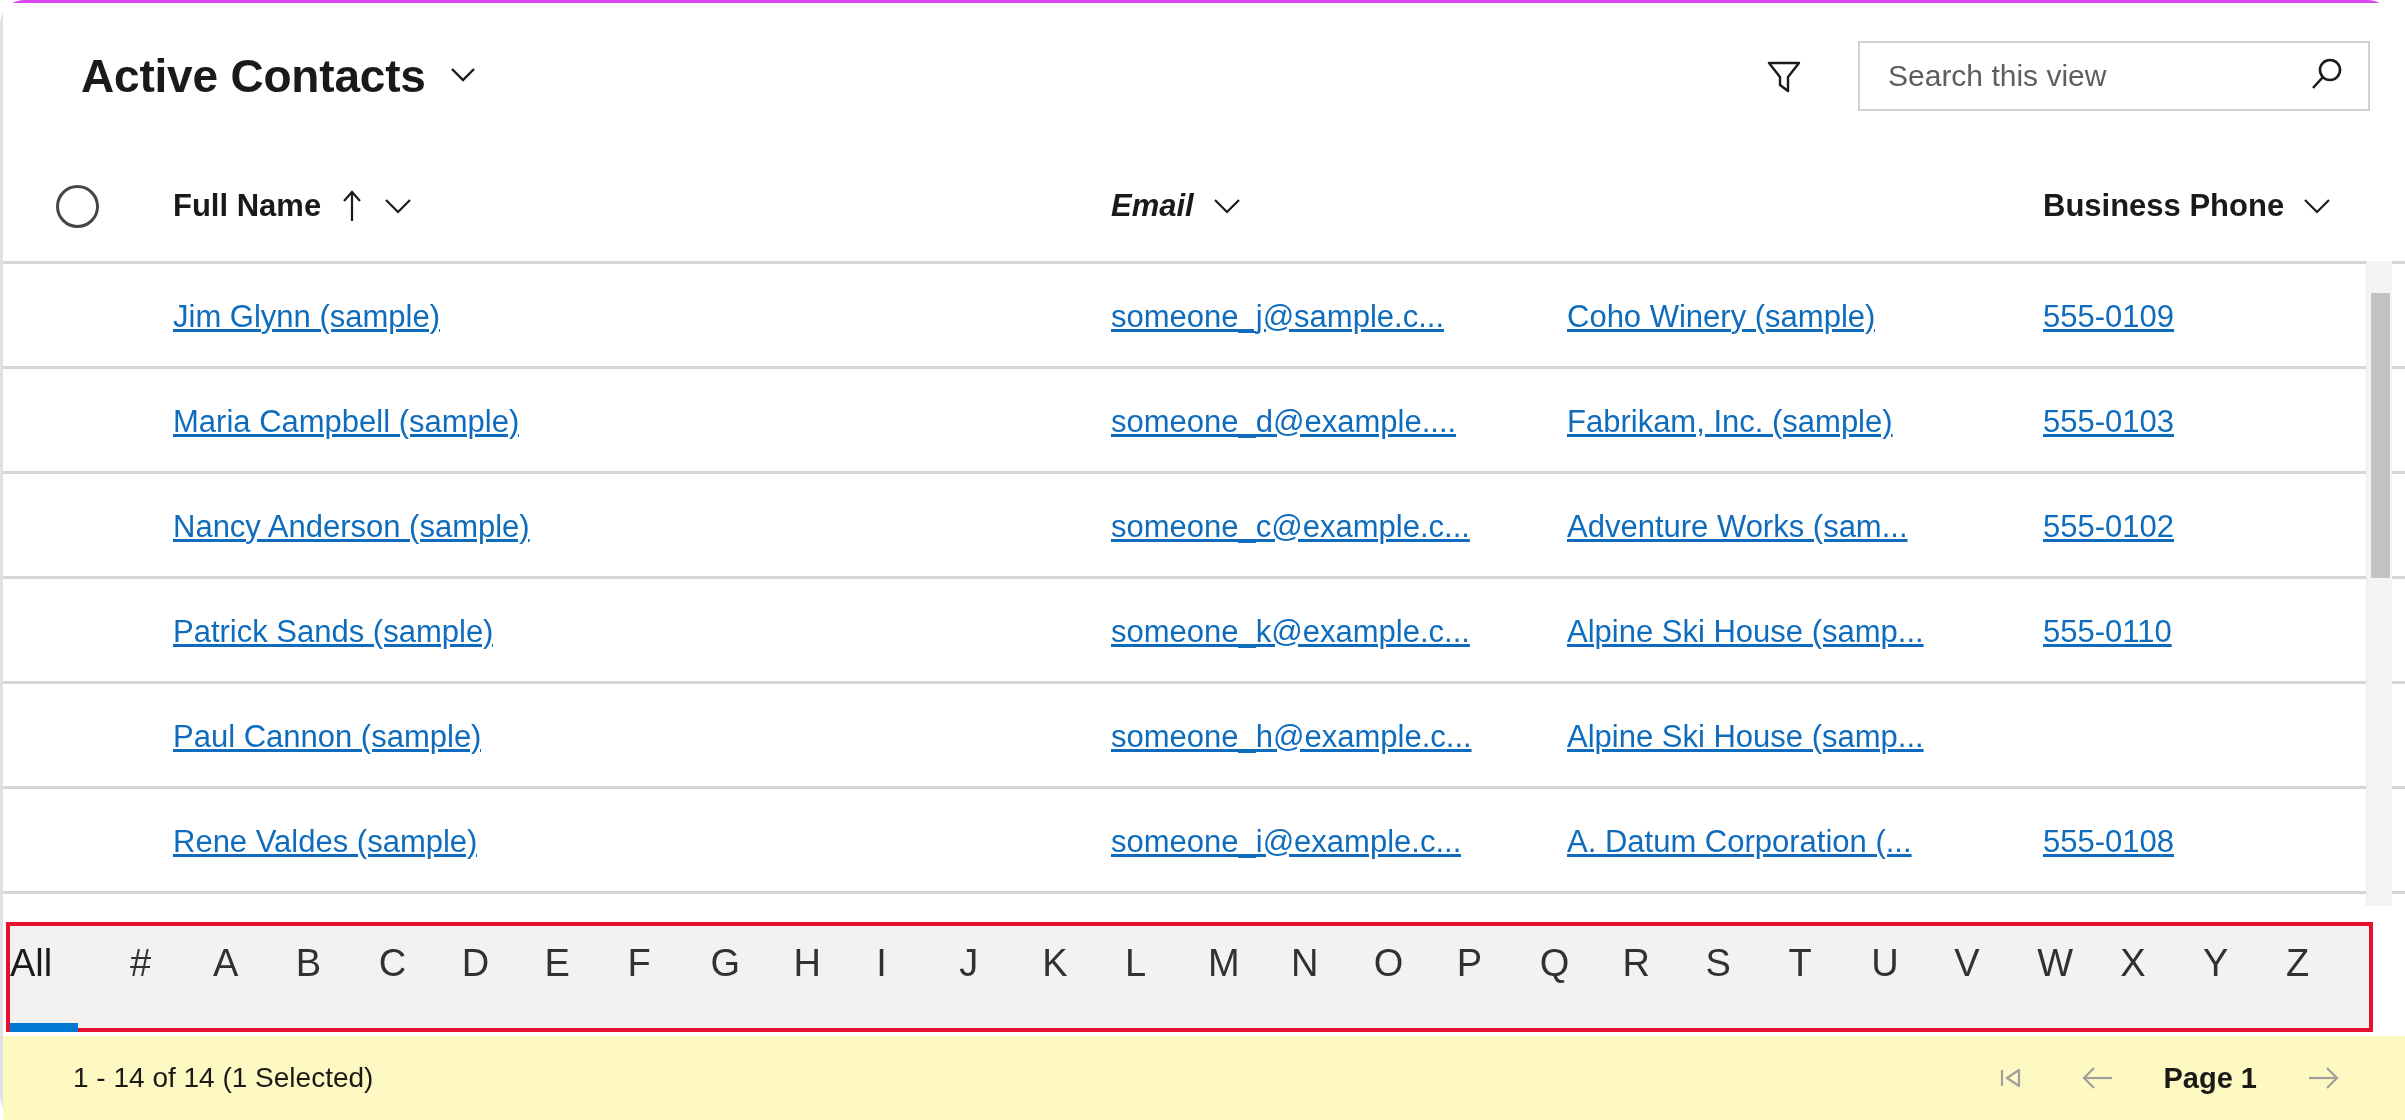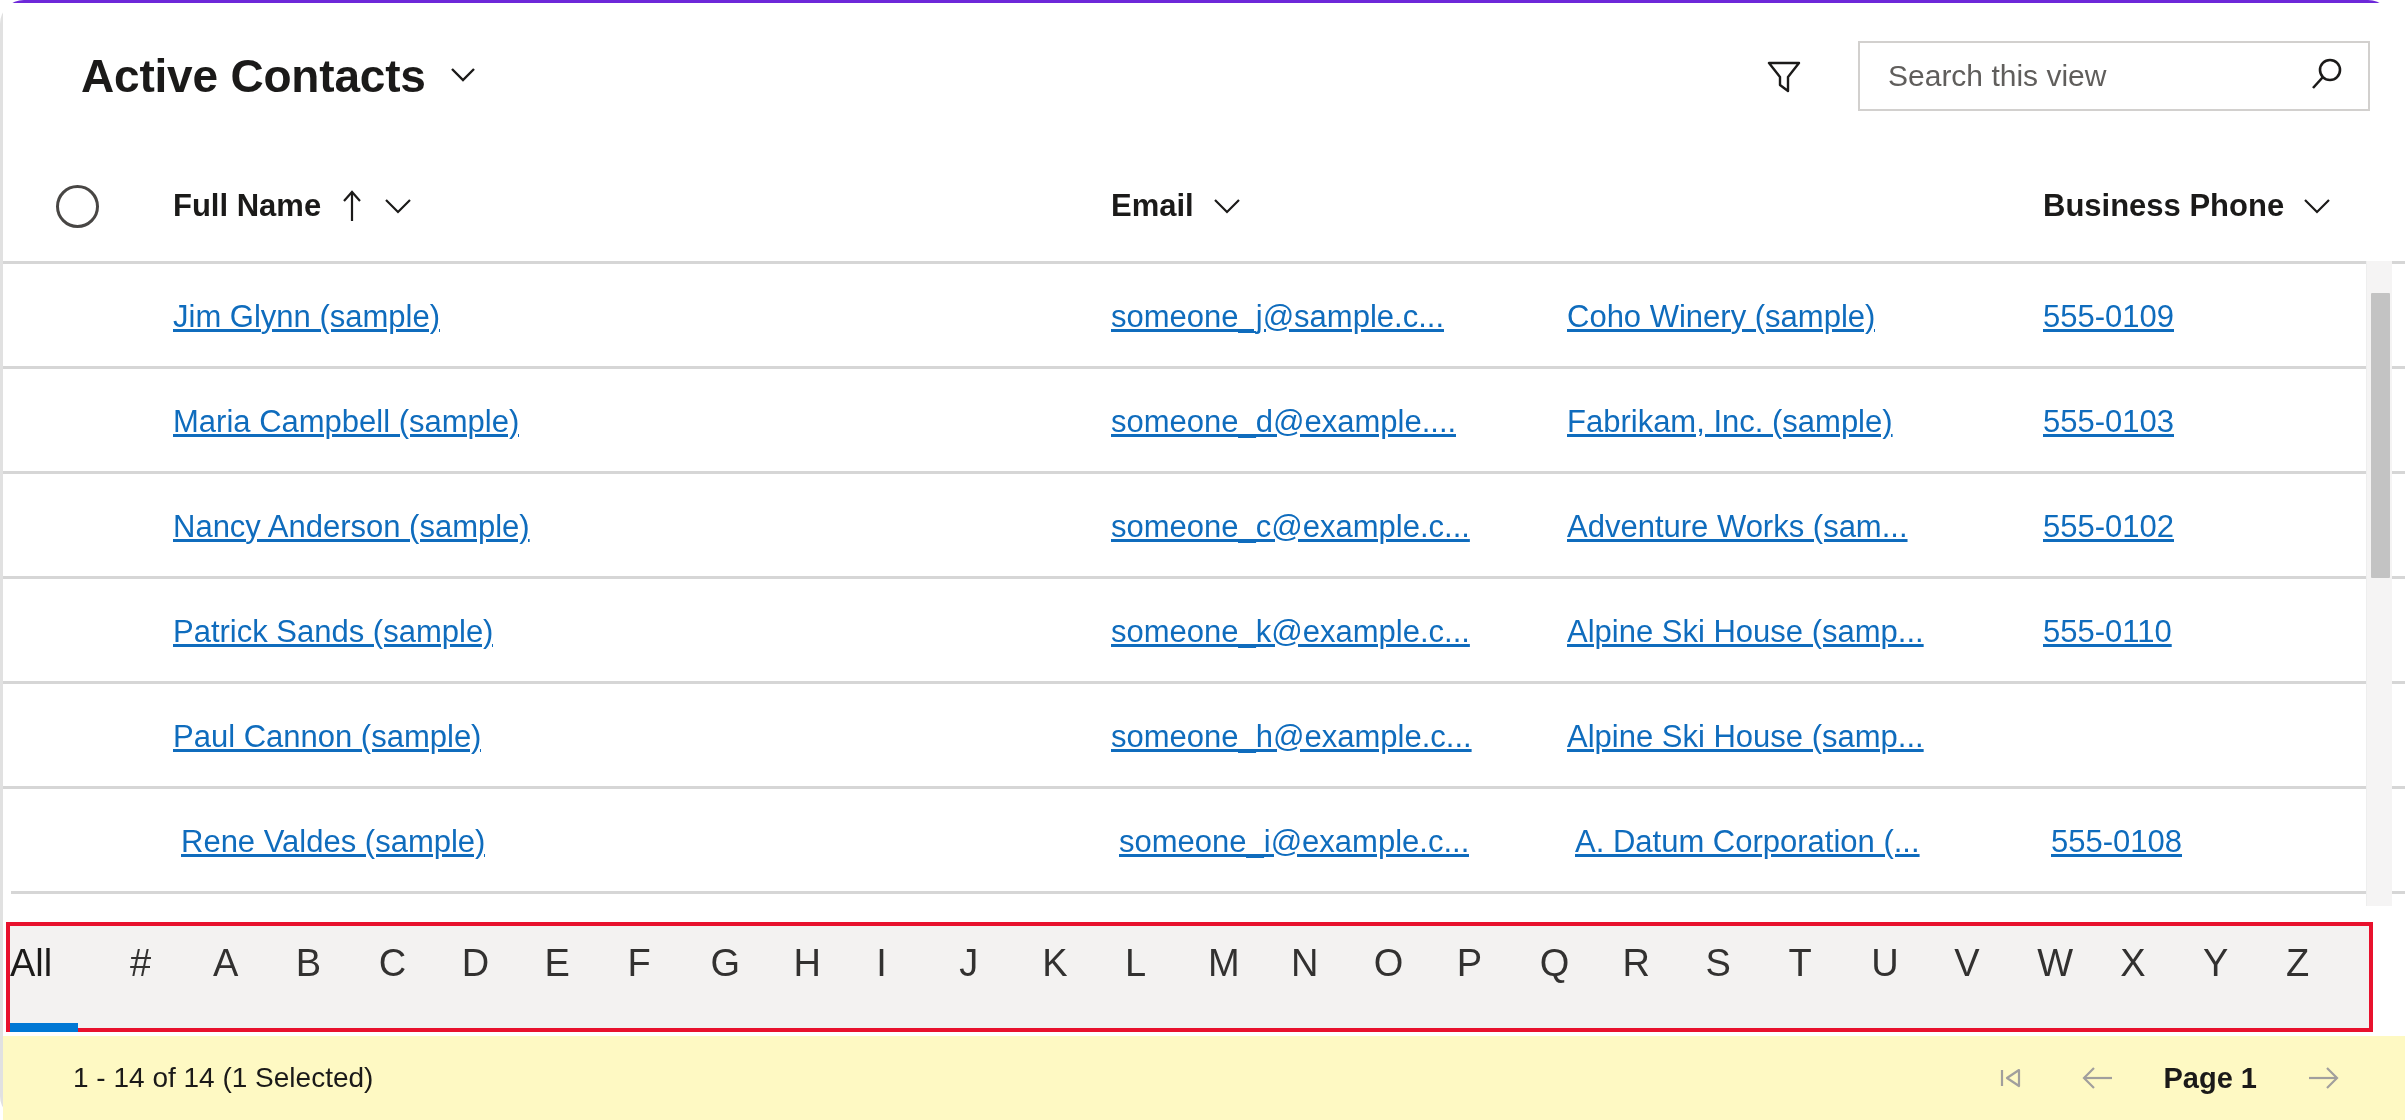--- a/index.html
+++ b/index.html
@@ -8,21 +8,21 @@
     width: 2405px; height: 1120px;
     background: #ffffff;
     font-family: "Liberation Sans", sans-serif;
     overflow: hidden;
   }
   .app {
     position: relative;
     width: 2392px; height: 1120px;
     background: #ffffff;
     border-left: 3px solid #e1e1e1;
-    border-top: 3px solid #6d28d9;
+    border-top: 3px solid #d946ef;
     border-radius: 24px;
   }
 
   
   .header {
     position: absolute;
     left: 0; top: 0;
     width: 2402px; height: 145px;
     display: flex;
     align-items: center;
@@ -123,21 +123,21 @@
     position: absolute;
     left: 0; top: 261px;
     width: 2402px; height: 625px;
     background: #ffffff;
   }
   .row {
     position: relative;
     height: 105px;
     border-bottom: 3px solid #d6d6d6;
   }
-  .row:last-child { border-bottom: 3px solid #d6d6d6; margin-left: 8px; }
+  .row:last-child { border-bottom: 3px solid #d6d6d6; }
   .rcell {
     position: absolute;
     top: 0; height: 105px;
     display: flex;
     align-items: center;
     overflow: hidden;
   }
   .link {
     color: #0f6cbd;
     font-size: 31px;
@@ -149,21 +149,21 @@
     display: block;
     max-width: 100%;
   }
 
   
   .c-name  { left: 170px;  width: 880px; }
   .c-email { left: 1108px; width: 400px; }
   .c-comp  { left: 1564px; width: 420px; }
   .c-phone { left: 2040px; width: 290px; }
   .h-name  { left: 170px; text-align: center;  }
-  .h-email { left: 1108px; }
+  .h-email { left: 1108px; font-style: italic; }
   .h-comp  { left: 1570px; }
   .h-phone { left: 2040px; }
 
   
   .alpha-wrap {
     position: absolute;
     left: 0; top: 903px;
     width: 2402px; height: 130px;
   }
   .alpha-bar {

